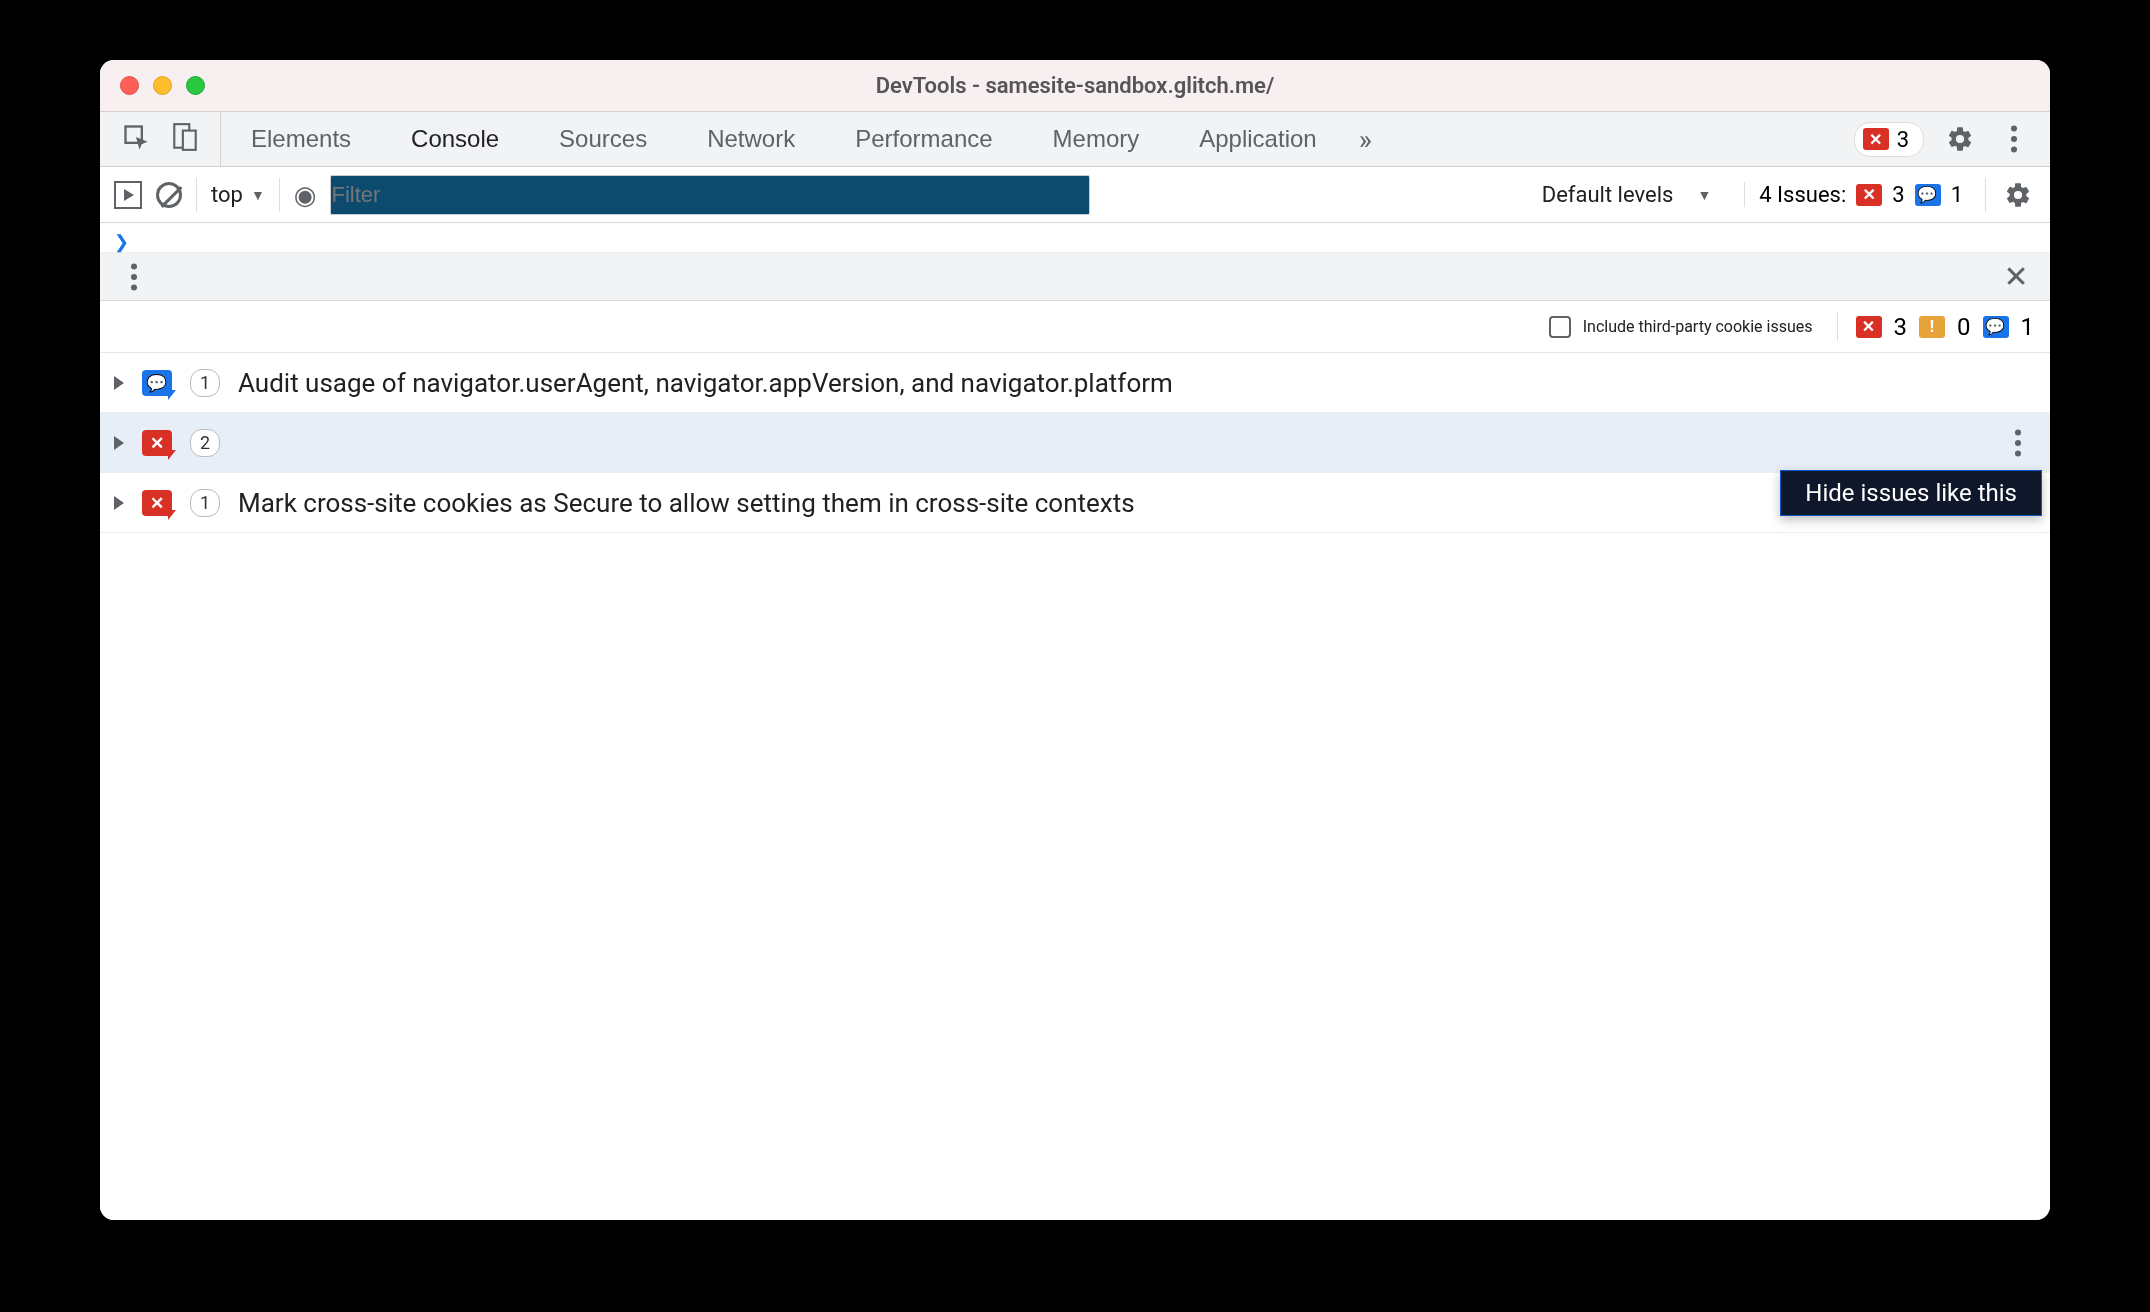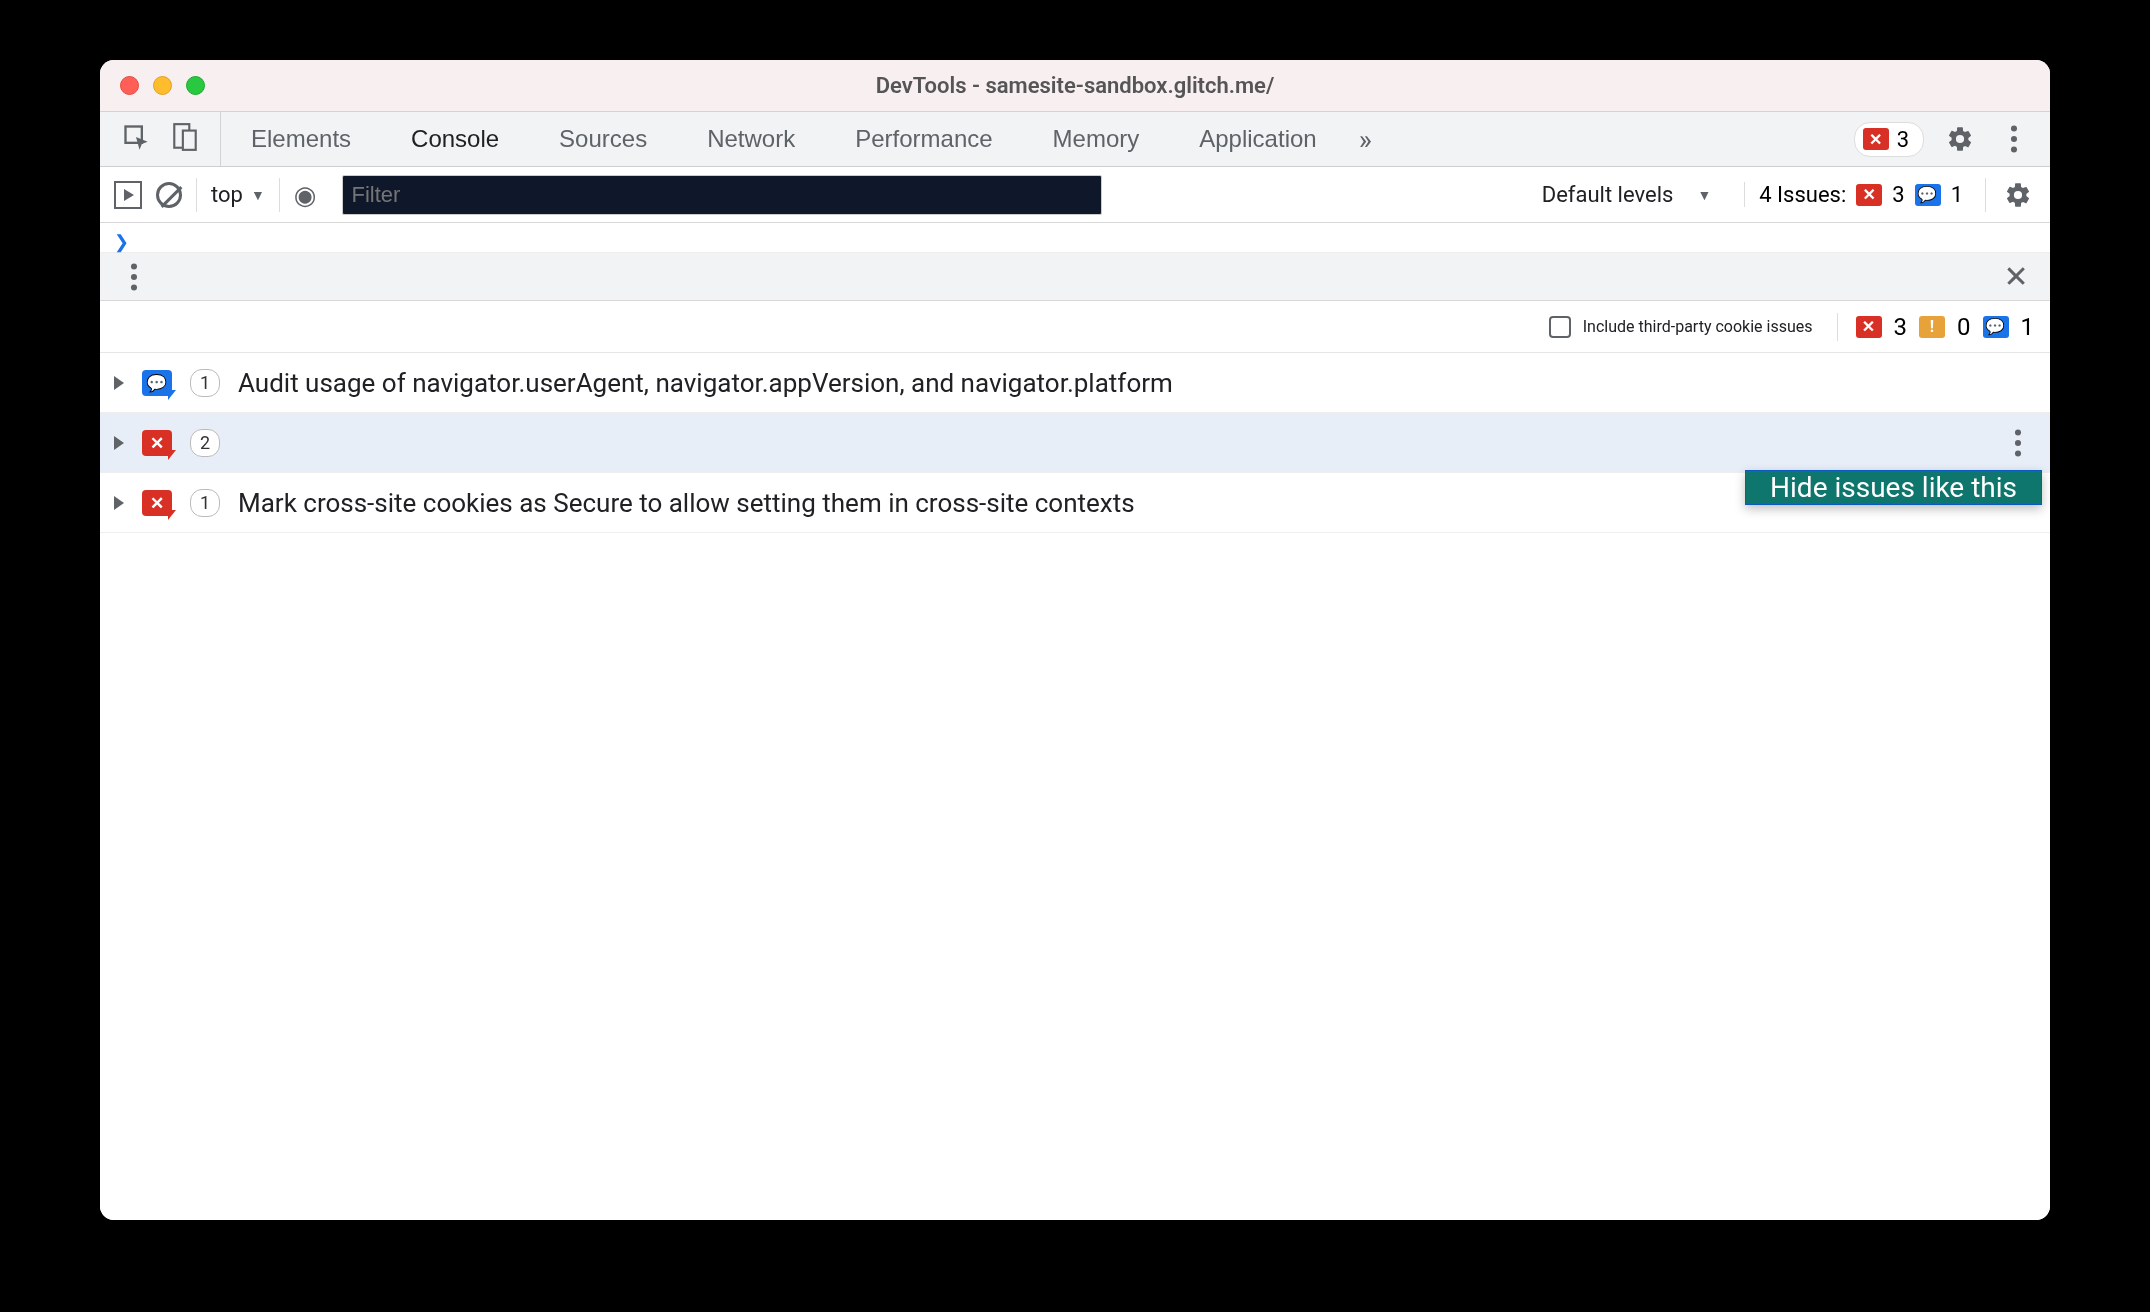--- a/index.html
+++ b/index.html
@@ -148,25 +148,24 @@
     display:flex;align-items:center;gap:8px;font-size:22px;color:#202124;
   }
   .context-select .tri{font-size:14px;color:#5f6368;}
   .eye-icon {font-size:26px;color:#5f6368;}
   .filter-input{
     flex:1;
     max-width: 760px;
     height: 40px;
     border:1px solid #ccc;
     border-radius:2px;
-    padding: 0 8px;
+    padding: 0 0;
     font-size:22px;
     color:#999;
-    background:#0f172a;
-    margin-left:12px;
+    background:#0c4a6e;
   }
   .levels {
     display:flex;align-items:center;gap:24px;font-size:22px;color:#202124;
     margin-left:auto;
   }
   .issues-group{
     display:flex;align-items:center;gap:10px;font-size:22px;
     padding:0 8px;
     border-left:1px solid #ddd;
     margin-left:19px;
@@ -216,25 +215,25 @@
   .kind-icon::after{content:"";position:absolute;right:-5px;bottom:-3px;width:0;height:0;border-top:10px solid inherit;}
   .kind-icon.info::before{content:"";position:absolute;right:-4px;bottom:-4px;width:0;height:0;border-top:10px solid #1a73e8;border-right:8px solid transparent;}
   .kind-icon.error::before{content:"";position:absolute;right:-4px;bottom:-4px;width:0;height:0;border-top:10px solid #d93025;border-right:8px solid transparent;}
   .count-pill{
     min-width:30px;height:28px;border:1px solid #bbb;border-radius:12px;background:#fff;
     display:flex;align-items:center;justify-content:center;font-size:18px;color:#333;padding:0 8px;
   }
   .row-kebab{margin-left:auto;color:#5f6368;font-size:28px;}
   .context-menu{
     position:absolute;right:8px;top:100%;margin-top:-2px;
-    background:#0f766e;color:#fff;
+    background:#0f172a;color:#fff;
     border:1px solid #0b59c5;
     box-shadow:0 4px 10px rgba(0,0,0,0.25);
-    font-size:28px;
-    padding:0 24px;
+    font-size:24px;
+    padding:8px 24px;
     white-space:nowrap;
     z-index:5;
   }
   .gear-svg{width:28px;height:28px;fill:#5f6368;}
   .kebab-svg{fill:#5f6368;}
   .close-x{font-size:30px;color:#5f6368;font-weight:300;}
 </style>
 </head>
 <body>
 

